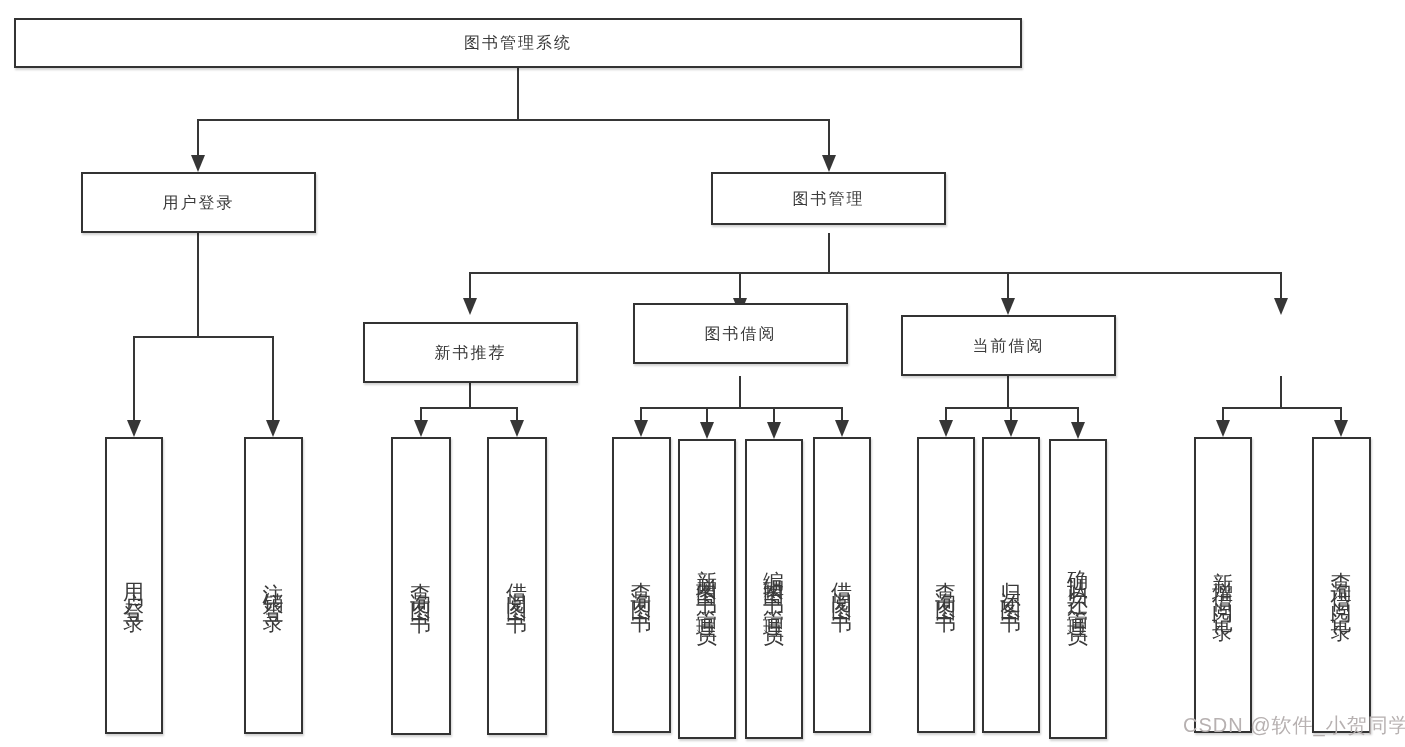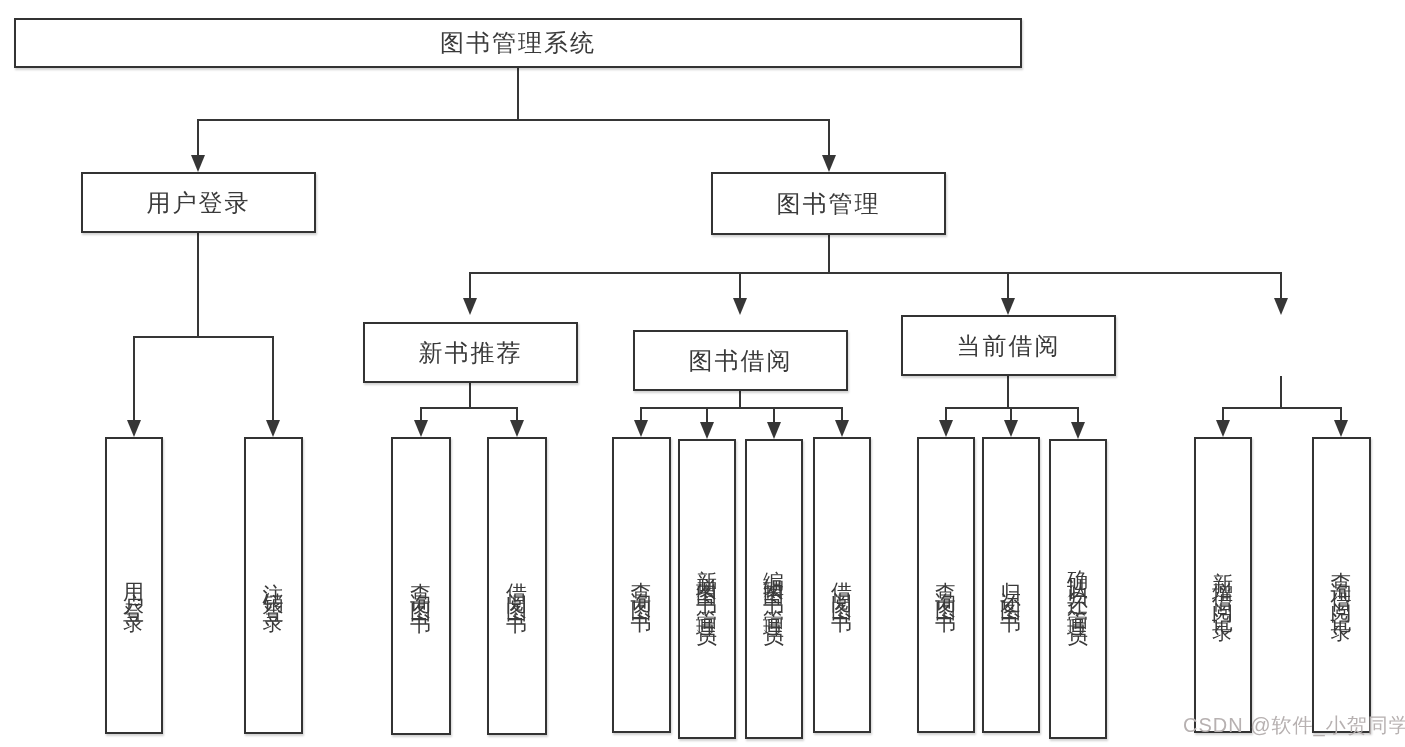--- a/index.html
+++ b/index.html
@@ -29,21 +29,21 @@
     background: #ffffff;
     border: 2px solid #333333;
     display: flex;
     align-items: center;
     justify-content: center;
     box-shadow: 1px 2px 2px rgba(0,0,0,0.18);
     z-index: 2;
   }
   .hlabel {
     color: #3a3a3a;
-    font-size: 24px;
+    font-size: 16px;
     letter-spacing: 2px;
     white-space: nowrap;
     line-height: 1;
   }
   .vlabel {
     color: #3a3a3a;
     font-size: 21px;
     line-height: 1;
     writing-mode: vertical-rl;
     text-orientation: mixed;
@@ -116,28 +116,28 @@
     </g>
   </svg>
 
   <div class="node" style="left:14px; top:18px; width:1008px; height:50px;">
     <span class="hlabel">图书管理系统</span>
   </div>
 
   <div class="node" style="left:81px; top:172px; width:235px; height:61px;">
     <span class="hlabel">用户登录</span>
   </div>
-  <div class="node" style="left:711px; top:172px; width:235px; height:63px;">
+  <div class="node" style="left:711px; top:172px; width:235px; height:53px;">
     <span class="hlabel">图书管理</span>
   </div>
 
   <div class="node" style="left:363px; top:322px; width:215px; height:61px;">
     <span class="hlabel">新书推荐</span>
   </div>
-  <div class="node" style="left:633px; top:330px; width:215px; height:61px;text-align:center;">
+  <div class="node" style="left:633px; top:303px; width:215px; height:61px;text-align:center;">
     <span class="hlabel">图书借阅</span>
   </div>
   <div class="node" style="left:901px; top:315px; width:215px; height:61px;">
     <span class="hlabel">当前借阅</span>
   </div>
 
   <div class="node" style="left:105px; top:437px; width:58px; height:297px;">
     <span class="vlabel">用户登录</span>
   </div>
   <div class="node" style="left:244px; top:437px; width:59px; height:297px;">

